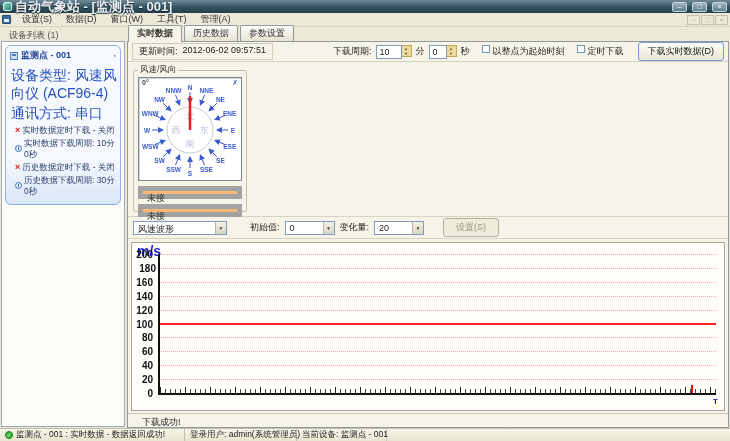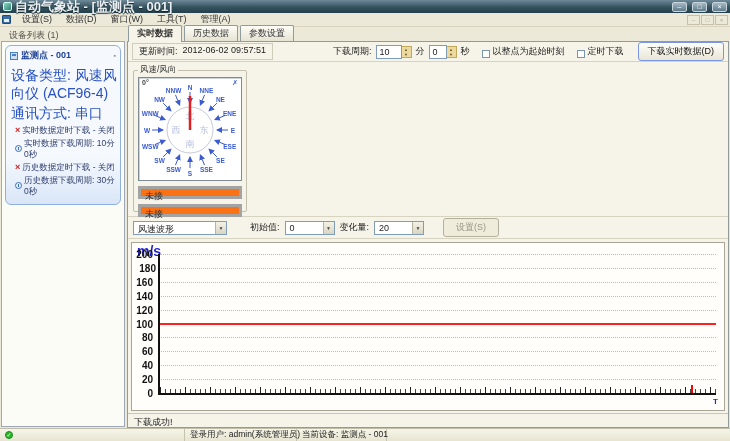--- a/index.html
+++ b/index.html
@@ -61,39 +61,39 @@
   .tab.active { background:#f6f4e8; font-weight:bold; z-index:2; margin-bottom:-1px; padding-bottom:2px; }
   .tab-page { flex:1; border:1px solid #919b9c; background:#f6f4e8;
     display:flex; flex-direction:column; position:relative; z-index:1; }
 
   
   .toolbar { height:20px; display:flex; align-items:center; gap:4px; padding:0 4px;
     border-bottom:1px solid #d6d3c0; }
   .update-time { border:1px solid #cfccba; padding:1px 6px; display:flex; gap:5px; color:#222; }
   .toolbar .spacer { flex:1; }
   .tb-label { color:#222; }
-  .spinbox { display:inline-flex; align-items:center; height:13px; }
+  .spinbox { display:inline-flex; align-items:flex-start; height:13px; }
   .spin-value { background:#fff; border:1px solid #7f9db9; padding:1px 3px; min-width:26px; }
   .spin-value.narrow { min-width:18px; }
   .spin-btns { width:10px; display:flex; flex-direction:column; border:1px solid #c0a858; border-left:none; background:#ecd9a0; }
   .spin-btns span { flex:1; font-size:4px; line-height:5px; text-align:center; color:#6a5a20; }
-  .cb { display:inline-flex; align-items:flex-end; gap:3px; margin-left:8px; }
+  .cb { display:inline-flex; align-items:flex-start; gap:3px; margin-left:8px; }
   .cb-box { width:8px; height:8px; background:#fff; border:1px solid #7a96a8; }
   .dl-button { border:1px solid #7a96df; border-radius:3px; padding:2px 9px; margin-left:10px;
     background:linear-gradient(#fefefa,#e9e6d6); color:#111; }
 
   
   .wind-area { height:155px; border-bottom:1px solid #d6d3c0; padding:2px 0 2px 5px; }
   .wind-group { width:114px; height:148px; border:1px solid #c2bfac; border-radius:2px; padding:1px 4px 3px 4px; }
   .wind-group legend { font-size:8.5px; color:#333; padding:0 2px; }
   .compass-box { width:104px; height:104px; background:#fff; border:1px solid #7f8a94;
     box-shadow:inset 1px 1px 0 #cfd4d8; position:relative; }
   .corner-angle { position:absolute; left:3px; top:1px; font-size:7px; font-weight:bold; color:#444; }
   .corner-mark { position:absolute; right:3px; top:1px; font-size:7px; font-weight:bold; color:#3b5bd0; }
-  .value-box { margin-top:5px; height:13px; background:#f97316; border:3px solid #a3a3a3;
+  .value-box { margin-top:5px; height:13px; background:#fdba74; border:5px solid #a3a3a3;
     padding:1px 4px; color:#333; }
 
   
   .wave-controls { height:22px; display:flex; align-items:center; gap:5px; padding:0 5px;
     border-bottom:1px solid #d6d3c0; }
   .combo { display:inline-flex; height:14px; border:1px solid #7f9db9; background:#fff; }
   .combo-value { padding:1px 4px; flex:1; white-space:nowrap; }
   .combo-btn { width:11px; background:linear-gradient(#f4f2e6,#d9d5c2); border-left:1px solid #b8b4a0;
     font-size:5px; line-height:12px; text-align:center; color:#444; }
   .combo.wide { width:94px; }
@@ -110,21 +110,21 @@
   .gridline.ref { border-top:2px solid #ff2020; }
   .yaxis { position:absolute; width:2px; background:#111; }
   .xaxis { position:absolute; height:2px; background:#111; }
   .xticks-minor { position:absolute; height:4px;
     background:repeating-linear-gradient(to right,#444 0 1px,transparent 1px 5px); }
   .xticks-major { position:absolute; height:6px;
     background:repeating-linear-gradient(to right,#222 0 1px,transparent 1px 25px); }
   .cursor-tick { position:absolute; width:2px; background:#f00; }
   .xlabel { position:absolute; color:#2222dd; font-weight:bold; font-size:8px; }
 
-  .download-msg { margin-top:auto; height:14px; border-top:1px solid #c9c6b4; padding:2px 6px; color:#222; }
+  .download-msg { margin-top:auto; height:14px; border-top:1px solid #c9c6b4; padding:2px 14px; color:#222; }
 
   
   .statusbar { position:absolute; left:0; right:0; bottom:0; height:13px; display:flex; align-items:center;
     background:linear-gradient(#f7f5e8,#e7e4d1); border-top:1px solid #c0bda8; font-size:8.5px; }
   .status-cell { height:100%; display:flex; align-items:center; gap:3px; padding:0 5px;
     border-right:1px solid #c6c3ae; white-space:nowrap; }
   .status-cell.first { width:185px; }
   .status-cell.user { width:112px; }
   .status-cell.device { width:90px; }
   .status-cell.rest { flex:1; border-right:none; }
@@ -342,18 +342,19 @@
         </div>
 
         <div class="download-msg">下载成功!</div>
       </div>
     </div>
   </div>
 
   <div class="statusbar">
     <span class="status-cell first">
       <span class="ok-icon">✓</span>
+      <span>监测点 - 001 : 实时数据 - 数据返回成功!</span>
     </span>
     <span class="status-cell user">登录用户: admin(系统管理员)</span>
     <span class="status-cell device">当前设备: 监测点 - 001</span>
     <span class="status-cell rest"></span>
   </div>
 </div>
 
 </body></html>

